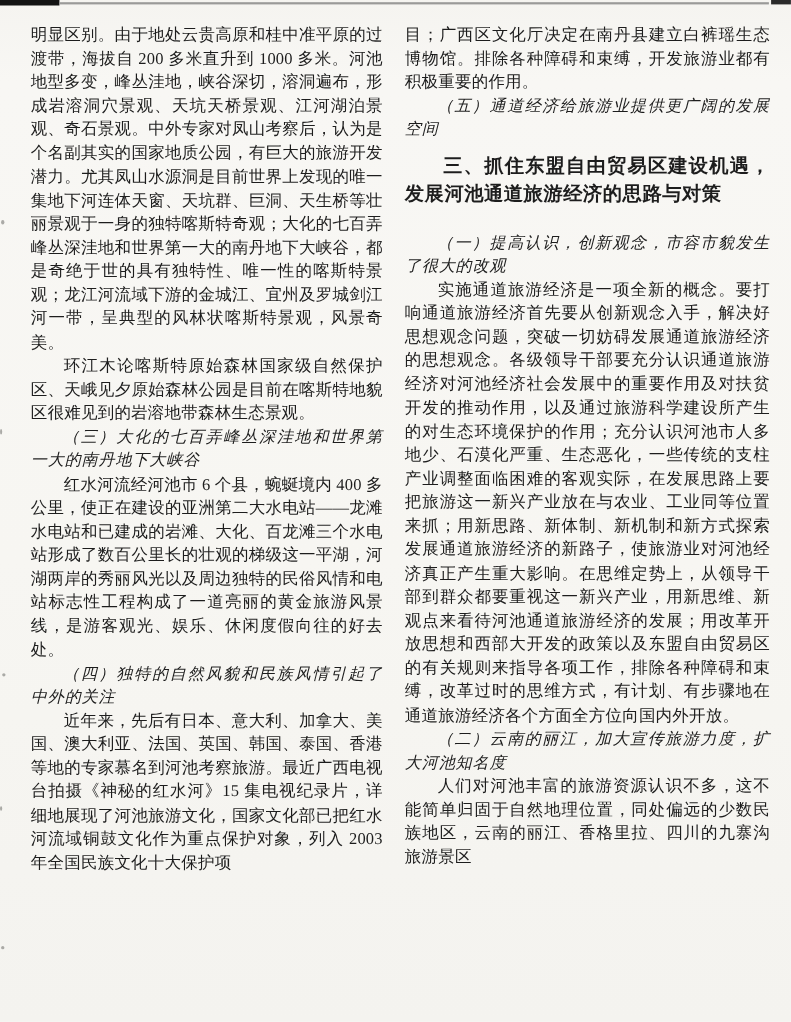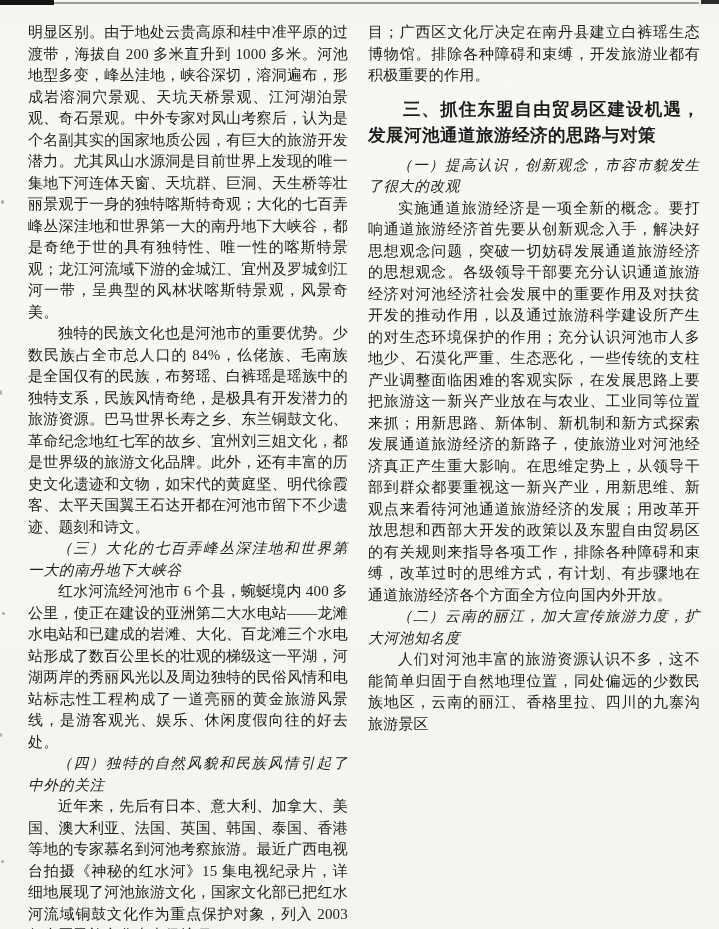--- a/index.html
+++ b/index.html
@@ -42,22 +42,22 @@
     margin: 0;
     font-size: 14.6px;
     line-height: 21.5px;
     font-style: italic;
     text-align: justify;
     text-justify: inter-ideograph;
     text-indent: 2em;
     letter-spacing: 0.8px;
   }
   .section-heading {
-    margin: 9px 0 7px 0;
-    font-family: Liberation Serif, serif;
+    margin: 9px 0 20px 0;
+    font-family: Liberation Mono, monospace;
     font-weight: 700;
     font-size: 17.5px;
     line-height: 26px;
     text-indent: 2em;
     letter-spacing: 0.5px;
     text-align: justify;
   }
   
   .scan-bar-left {
     position: absolute;
@@ -98,29 +98,30 @@
 <div class="scan-speck speck-1"></div>
 <div class="scan-speck speck-2"></div>
 <div class="scan-speck speck-3"></div>
 <div class="scan-speck speck-4"></div>
 <div class="scan-speck speck-5"></div>
 
 <div class="page">
 
   <div class="col col-left">
     <p class="para no-indent">明显区别。由于地处云贵高原和桂中准平原的过渡带，海拔自 200 多米直升到 1000 多米。河池地型多变，峰丛洼地，峡谷深切，溶洞遍布，形成岩溶洞穴景观、天坑天桥景观、江河湖泊景观、奇石景观。中外专家对凤山考察后，认为是个名副其实的国家地质公园，有巨大的旅游开发潜力。尤其凤山水源洞是目前世界上发现的唯一集地下河连体天窗、天坑群、巨洞、天生桥等壮丽景观于一身的独特喀斯特奇观；大化的七百弄峰丛深洼地和世界第一大的南丹地下大峡谷，都是奇绝于世的具有独特性、唯一性的喀斯特景观；龙江河流域下游的金城江、宜州及罗城剑江河一带，呈典型的风林状喀斯特景观，风景奇美。</p>
-    <p class="para">独特的民族文化也是河池市的重要优势。少数民族占全市总人口的 84%，仫佬族、毛南族是全国仅有的民族，布努瑶、白裤瑶是瑶族中的独特支系，民族风情奇绝，是极具有开发潜力的旅游资源。巴马世界长寿之乡、东兰铜鼓文化、革命纪念地红七军的故乡、宜州刘三姐文化，都是世界级的旅游文化品牌。此外，还有丰富的历史文化遗迹和文物，如宋代的黄庭坚、明代徐霞客、太平天国翼王石达开都在河池市留下不少遗迹、题刻和诗文。</p>
+    <p class="para">环江木论喀斯特原始森林国家级自然保护区、天峨见夕原始森林公园是目前在喀斯特地貌区很难见到的岩溶地带森林生态景观。</p>
     <p class="subheading">（三）大化的七百弄峰丛深洼地和世界第一大的南丹地下大峡谷</p>
     <p class="para">红水河流经河池市 6 个县，蜿蜒境内 400 多公里，使正在建设的亚洲第二大水电站——龙滩水电站和已建成的岩滩、大化、百龙滩三个水电站形成了数百公里长的壮观的梯级这一平湖，河湖两岸的秀丽风光以及周边独特的民俗风情和电站标志性工程构成了一道亮丽的黄金旅游风景线，是游客观光、娱乐、休闲度假向往的好去处。</p>
     <p class="subheading">（四）独特的自然风貌和民族风情引起了中外的关注</p>
     <p class="para">近年来，先后有日本、意大利、加拿大、美国、澳大利亚、法国、英国、韩国、泰国、香港等地的专家慕名到河池考察旅游。最近广西电视台拍摄《神秘的红水河》15 集电视纪录片，详细地展现了河池旅游文化，国家文化部已把红水河流域铜鼓文化作为重点保护对象，列入 2003 年全国民族文化十大保护项</p>
   </div>
 
   <div class="col col-right">
     <p class="para no-indent">目；广西区文化厅决定在南丹县建立白裤瑶生态博物馆。排除各种障碍和束缚，开发旅游业都有积极重要的作用。</p>
+    <p class="subheading">（五）通道经济给旅游业提供更广阔的发展空间</p>
     <h3 class="section-heading">三、抓住东盟自由贸易区建设机遇，发展河池通道旅游经济的思路与对策</h3>
     <p class="subheading">（一）提高认识，创新观念，市容市貌发生了很大的改观</p>
     <p class="para">实施通道旅游经济是一项全新的概念。要打响通道旅游经济首先要从创新观念入手，解决好思想观念问题，突破一切妨碍发展通道旅游经济的思想观念。各级领导干部要充分认识通道旅游经济对河池经济社会发展中的重要作用及对扶贫开发的推动作用，以及通过旅游科学建设所产生的对生态环境保护的作用；充分认识河池市人多地少、石漠化严重、生态恶化，一些传统的支柱产业调整面临困难的客观实际，在发展思路上要把旅游这一新兴产业放在与农业、工业同等位置来抓；用新思路、新体制、新机制和新方式探索发展通道旅游经济的新路子，使旅游业对河池经济真正产生重大影响。在思维定势上，从领导干部到群众都要重视这一新兴产业，用新思维、新观点来看待河池通道旅游经济的发展；用改革开放思想和西部大开发的政策以及东盟自由贸易区的有关规则来指导各项工作，排除各种障碍和束缚，改革过时的思维方式，有计划、有步骤地在通道旅游经济各个方面全方位向国内外开放。</p>
     <p class="subheading">（二）云南的丽江，加大宣传旅游力度，扩大河池知名度</p>
     <p class="para">人们对河池丰富的旅游资源认识不多，这不能简单归固于自然地理位置，同处偏远的少数民族地区，云南的丽江、香格里拉、四川的九寨沟旅游景区</p>
   </div>
 
 </div>
 
 </body></html>

